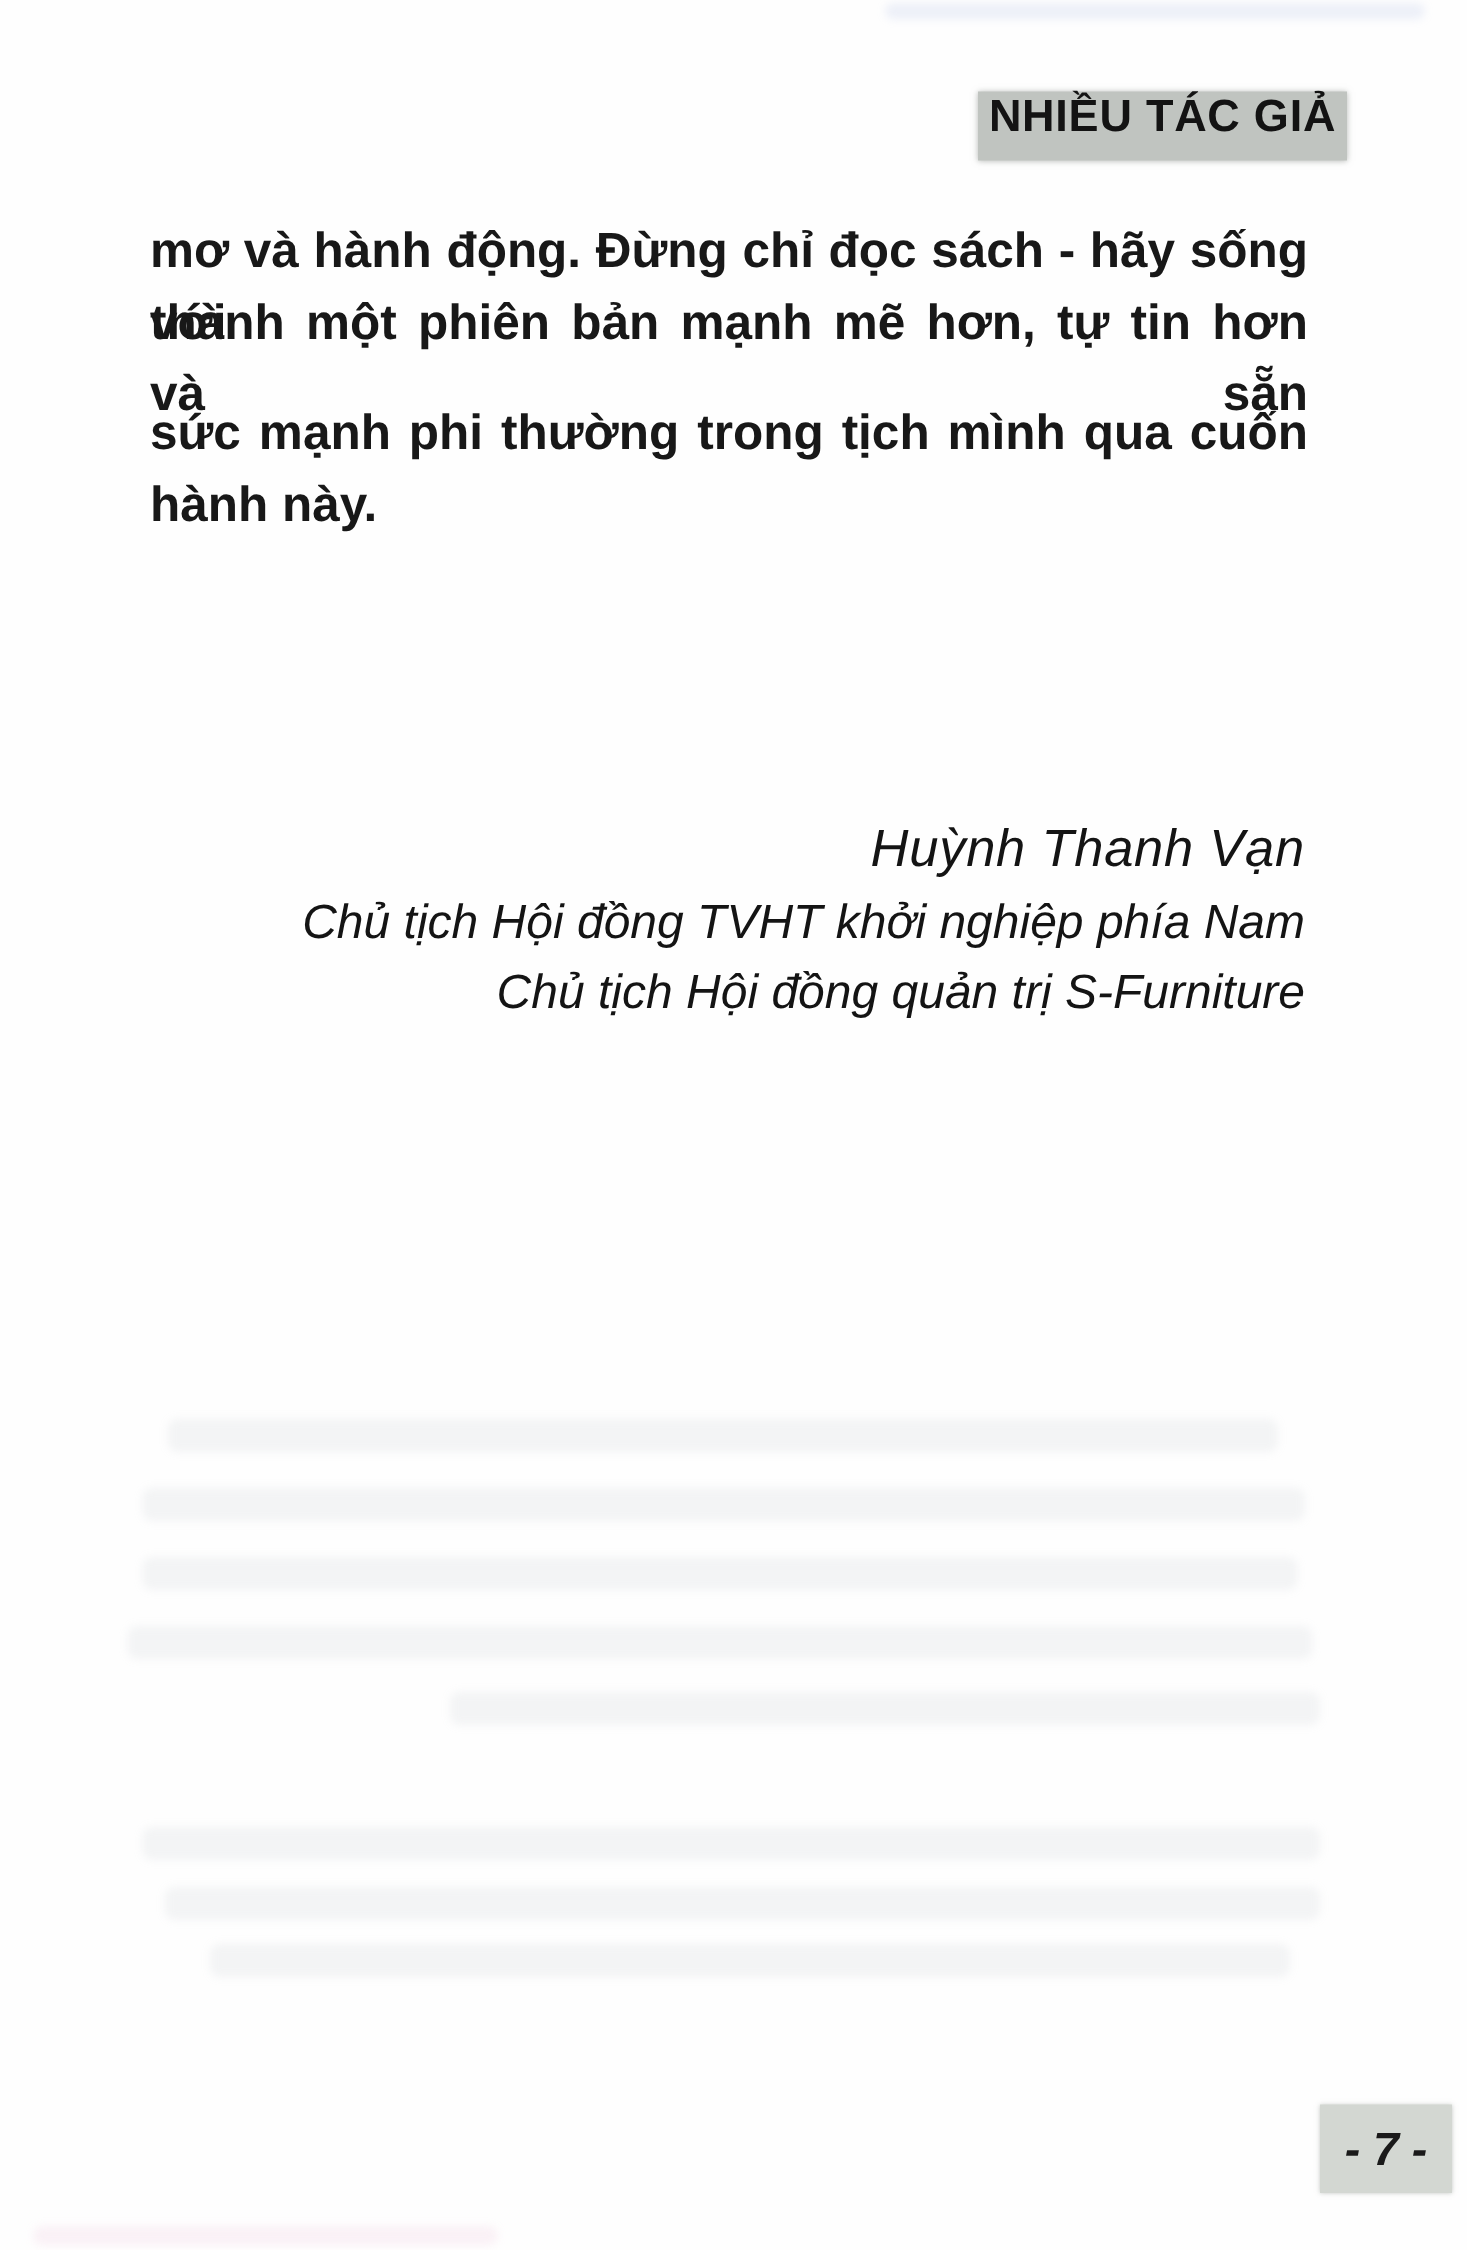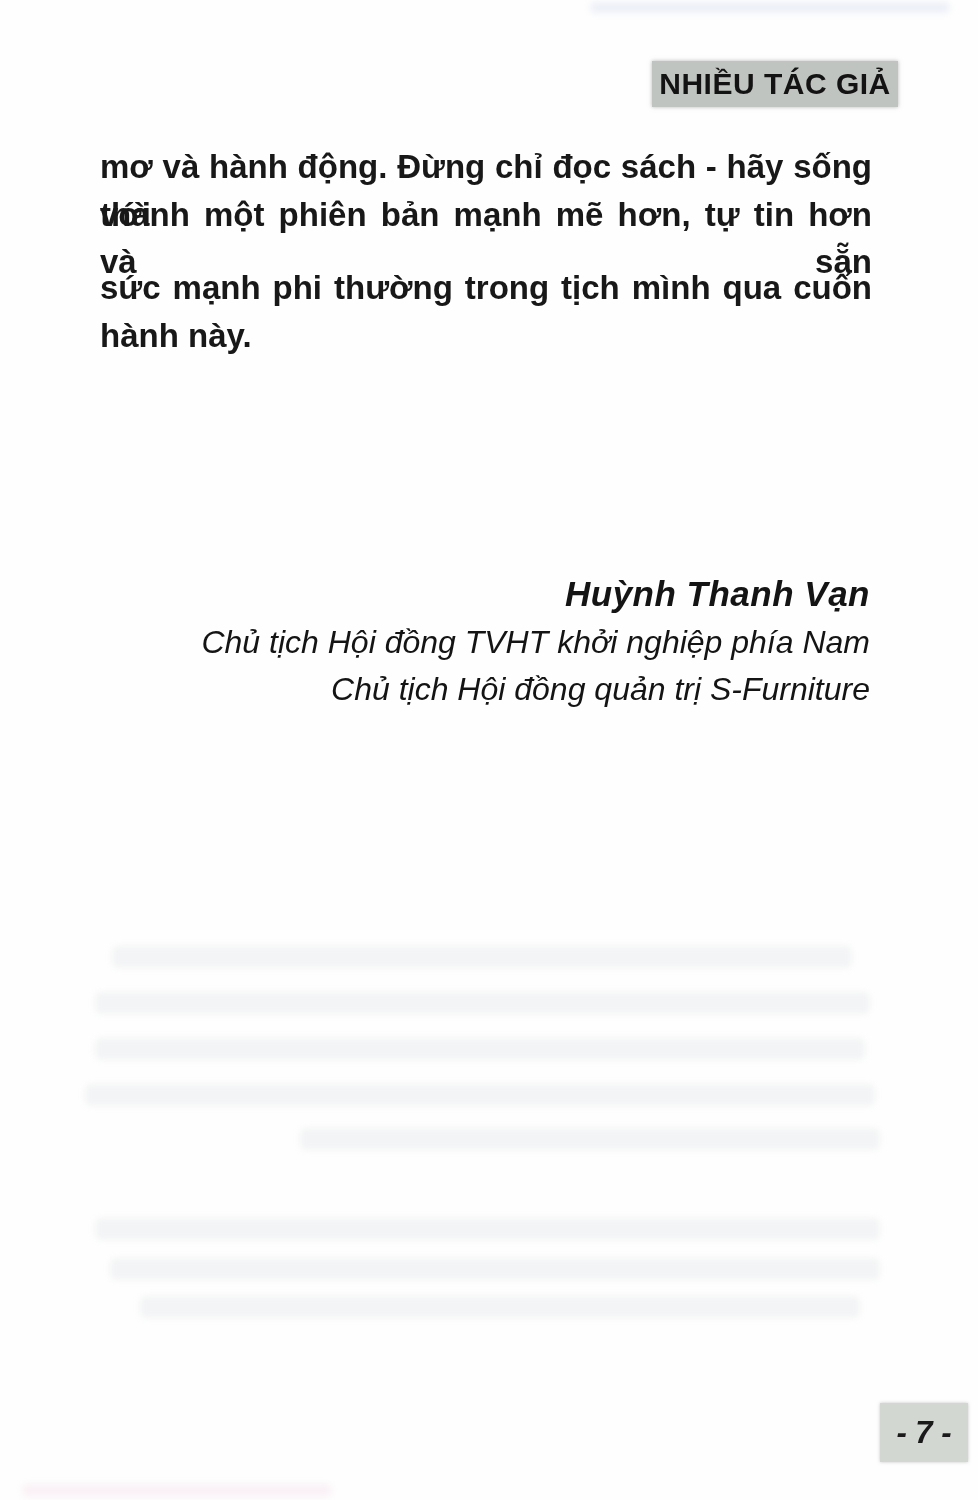--- a/index.html
+++ b/index.html
@@ -15,21 +15,21 @@
     background: #fefefe;
     color: var(--text-color, #161616);
   }
 
   
   .header-badge {
     position: absolute;
     left: 652px; top: 61px;
     width: 246px; height: 46px;
     background: var(--header-badge-bg, #c0c4c0);
-    display: flex; align-items: center; justify-content: center;
+    display: flex; align-items: flex-start; justify-content: center;
     box-shadow: 0 0 4px rgba(120,125,120,0.55);
   }
   .header-badge span {
     font-size: 30px; font-weight: bold;
     letter-spacing: 0.5px;
     color: #131313;
     white-space: nowrap;
   }
 
   
@@ -54,25 +54,24 @@
 
   
   .signature {
     position: absolute;
     right: 108px; top: 541px;
     text-align: right;
     color: #141414;
   }
   .sig-name {
     font-size: 35px;
-    font-weight: bold;
+    font-weight: normal;
     font-style: italic;
     line-height: 50px;
     letter-spacing: 0.5px;
-    margin-top: 28px;
   }
   .sig-title {
     font-size: 32px;
     font-style: italic;
     line-height: 46.5px;
     white-space: nowrap;
   }
 
   
   .page-badge {

